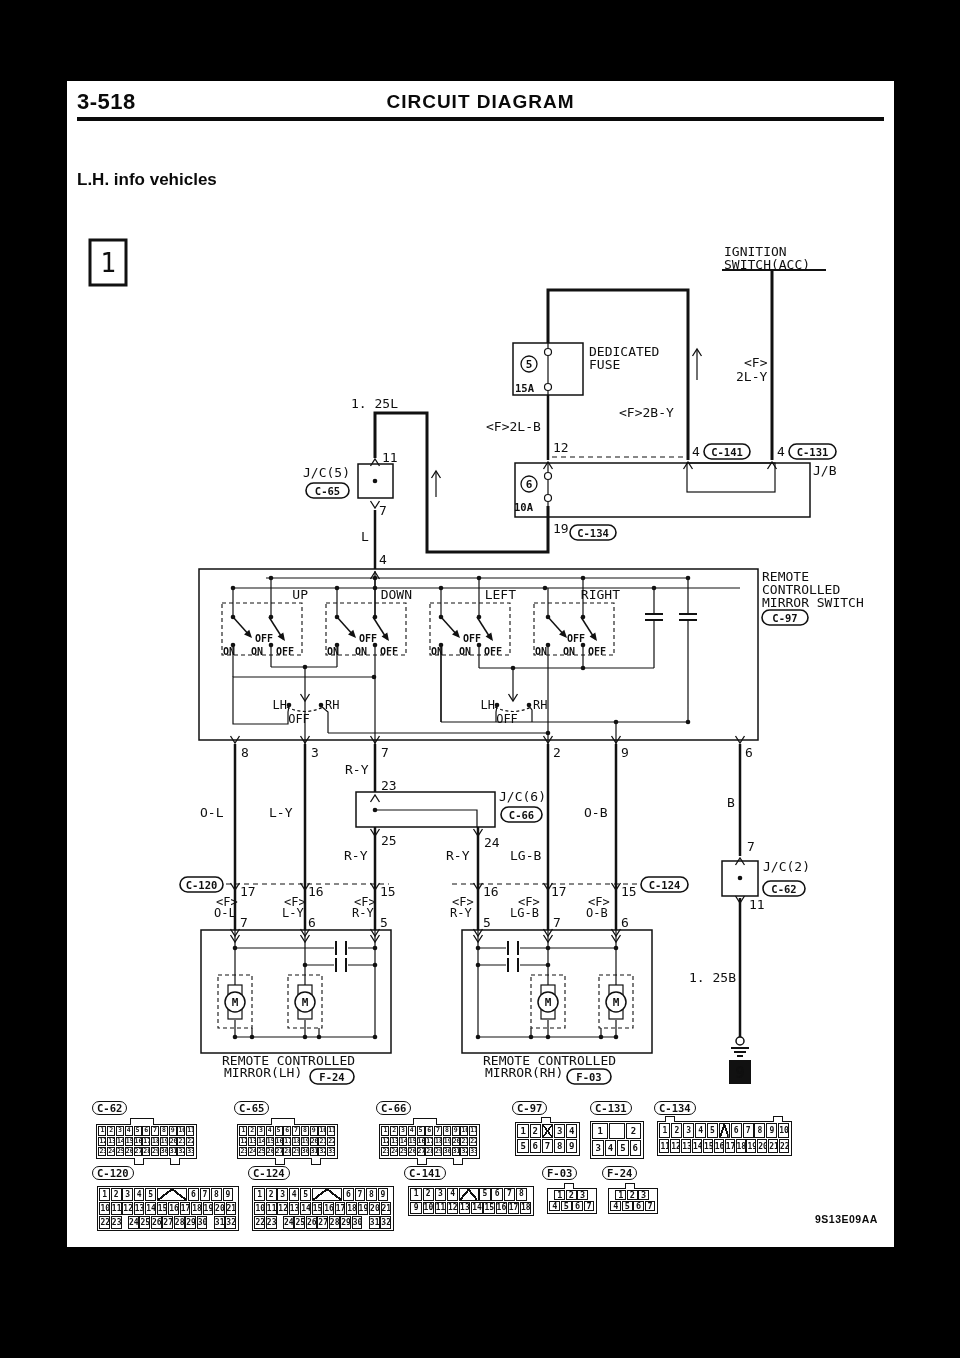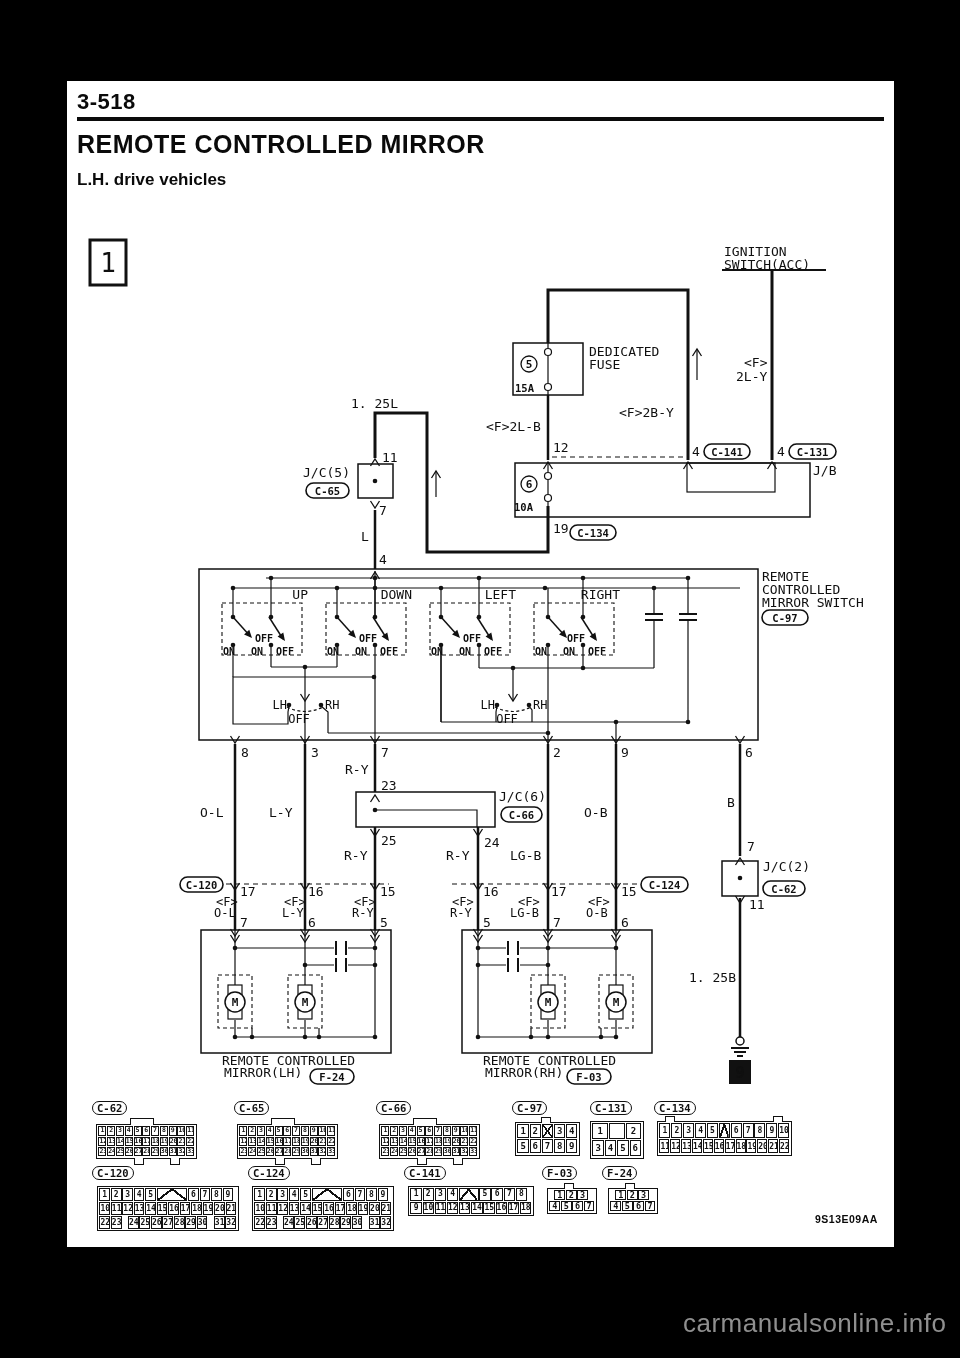--- a/index.html
+++ b/index.html
@@ -33,23 +33,23 @@
            color:#0a0a0a;letter-spacing:.5px;}
   #watermark{position:absolute;left:683px;top:1308px;font:26px "Liberation Sans",sans-serif;
              color:#8f8f8f;letter-spacing:.5px;}
 </style>
 </head>
 <body>
 
 <div id="stage">
   <div id="page">
     <div id="pageno" class="hd">3-518</div>
+    <div id="section" class="hd">CIRCUIT DIAGRAM</div>
     <div id="rule"></div>
-    <div id="title" class="hd">REMOTE CONTROLLED MIRROR</div>
-    <div id="subtitle" class="hd">L.H. drive vehicles</div>
+    <div id="subtitle" class="hd">L.H. info vehicles</div>
   </div>
 
   <svg id="diag" width="960" height="1358" viewBox="0 0 960 1358" style="position:absolute;left:0;top:0">
 
     <g>
       <rect x="90" y="240" width="36" height="45" fill="none" stroke="#111" stroke-width="3"></rect>
       <text x="108" y="272" font-size="26" text-anchor="middle">1</text>
     </g>
 
     <path fill="none" stroke="#111" stroke-width="3" d="M772 271 V460 M548 343 V290 H688 V460 M548 506 V552 H427 V413 H375 V458"></path>
@@ -459,14 +459,13 @@
       <div class="tab" style="left: 564px; top: 1183px; width: 8px; height: 5px; border-bottom: none;"></div>
       <div class="cap" style="left: 602px; top: 1166px;">F-24</div>
       <div class="grid" style="left: 608px; top: 1188px;">
         <div class="grow" style="height: 11px; margin-left: 5px;"><div class="cc" style="width: 10.7px; height: 10px; line-height: 8.5px; font-size: 8.5px;">1</div><div class="cc" style="width: 10.7px; height: 10px; line-height: 8.5px; font-size: 8.5px;">2</div><div class="cc" style="width: 10.7px; height: 10px; line-height: 8.5px; font-size: 8.5px;">3</div></div>
         <div class="grow" style="height: 11px;"><div class="cc" style="width: 10.7px; height: 10px; line-height: 8.5px; font-size: 8.5px;">4</div><div class="cc" style="width: 10.7px; height: 10px; line-height: 8.5px; font-size: 8.5px;">5</div><div class="cc" style="width: 10.7px; height: 10px; line-height: 8.5px; font-size: 8.5px;">6</div><div class="cc" style="width: 10.7px; height: 10px; line-height: 8.5px; font-size: 8.5px;">7</div></div>
       </div>
       <div class="tab" style="left: 625px; top: 1183px; width: 8px; height: 5px; border-bottom: none;"></div>
     </div>
 
   <div id="doccode">9S13E09AA</div>
-  <div id="watermark">carmanualsonline.info</div>
 </div>
 
 </body></html>

